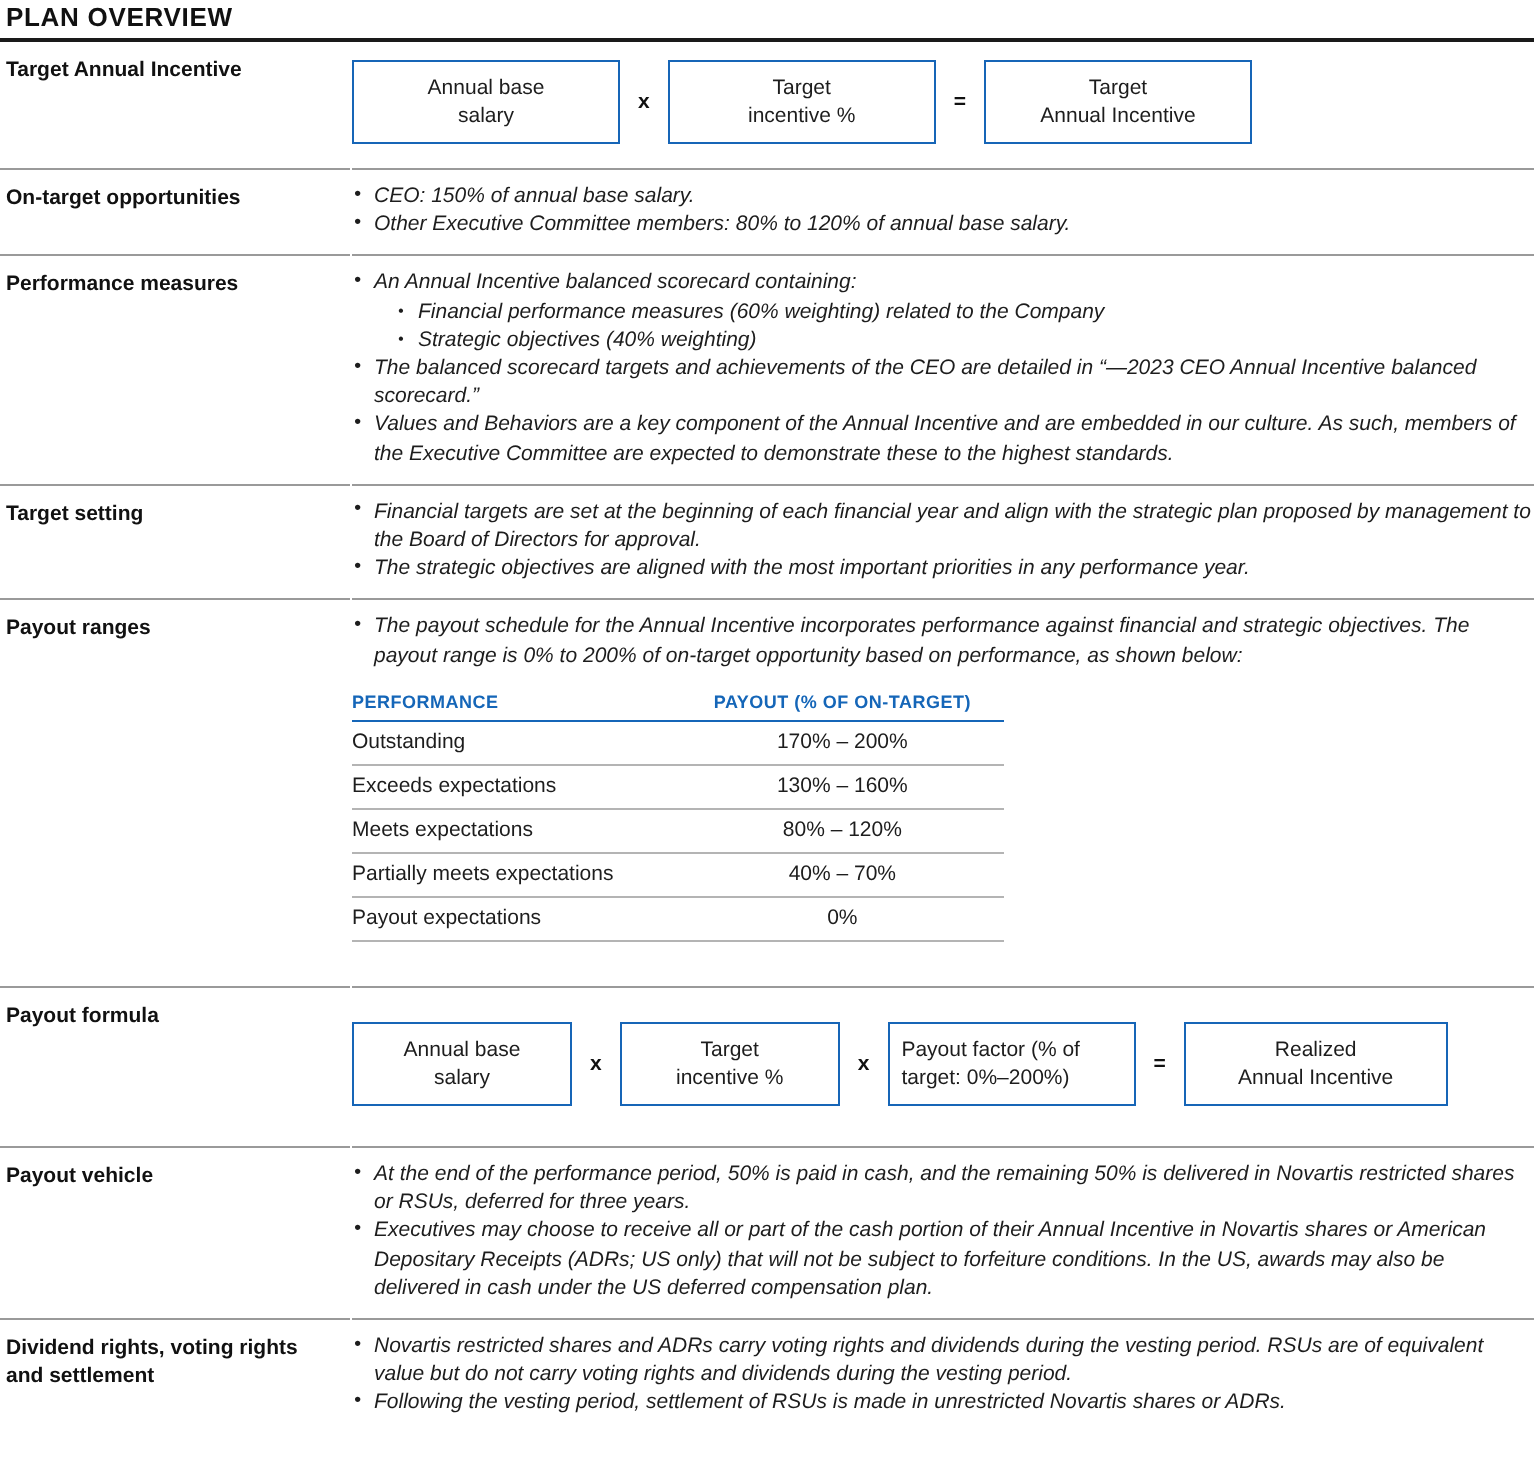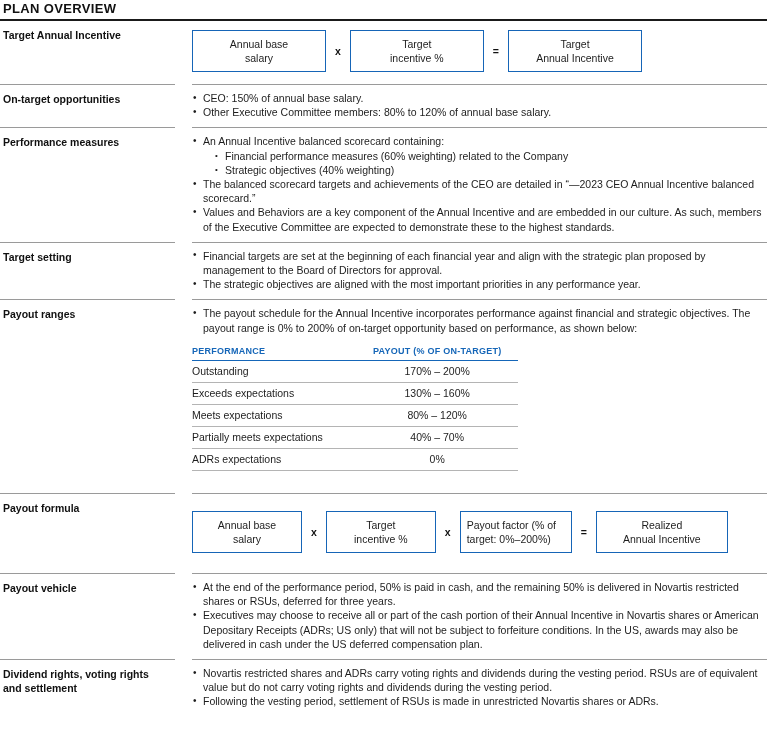--- a/index.html
+++ b/index.html
@@ -48,38 +48,39 @@
     padding: 7px 8px 8px 3px;
     font-size: 10.5px;
     font-weight: bold;
     line-height: 14px;
     color: #111111;
     border-top: 1px solid #9a9a9a;
   }
   .cell-content {
     flex: 1 1 auto;
     box-sizing: border-box;
-    margin-left: 17px;
+    margin-left: 1px;
     padding: 6px 0 8px 0;
     border-top: 1px solid #9a9a9a;
     font-size: 10.5px;
     line-height: 14.2px;
     color: #1d1d1d;
   }
 
   .row-first .cell-label,
   .row-first .cell-content {
     border-top: none;
   }
 
   
   ul.bullets {
     list-style: none;
     margin: 0;
     padding: 0;
+    font-style: italic;
   }
   ul.bullets > li {
     position: relative;
     padding-left: 11px;
     margin: 0 0 0 0;
   }
   ul.bullets > li::before {
     content: "\2022";
     position: absolute;
     left: 1px;
@@ -121,21 +122,21 @@
   }
 
   
   .f1 .b1 { width: 134px; }
   .f1 .b2 { width: 134px; }
   .f1 .b3 { width: 134px; }
 
   
   .f2 .b1 { width: 110px; }
   .f2 .b2 { width: 110px; }
-  .f2 .b3 { width: 112px; text-align: left; padding-left: 6px; }
+  .f2 .b3 { width: 124px; text-align: left; padding-left: 6px; }
   .f2 .b4 { width: 132px; }
 
   
   .ranges-wrap {
     margin-top: 9px;
     width: 326px;
   }
   .ranges {
     width: 326px;
     border-collapse: collapse;
@@ -251,21 +252,21 @@
             </tr>
             <tr>
               <td class="perf">Meets expectations</td>
               <td class="pay">80% – 120%</td>
             </tr>
             <tr>
               <td class="perf">Partially meets expectations</td>
               <td class="pay">40% – 70%</td>
             </tr>
             <tr>
-              <td class="perf">ADRs expectations</td>
+              <td class="perf">Payout expectations</td>
               <td class="pay">0%</td>
             </tr>
           </tbody>
         </table>
       </div>
       <div class="spacer-14"></div>
     </div>
   </div>
 
   <div class="row">

